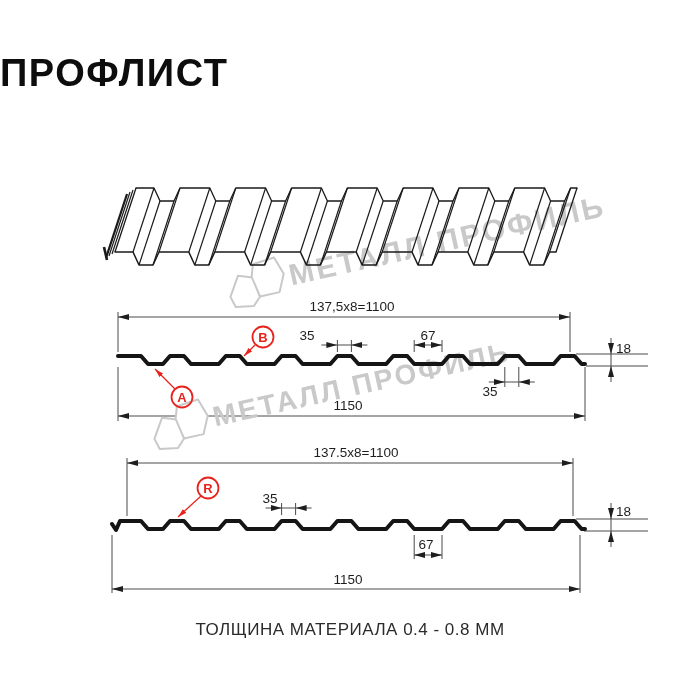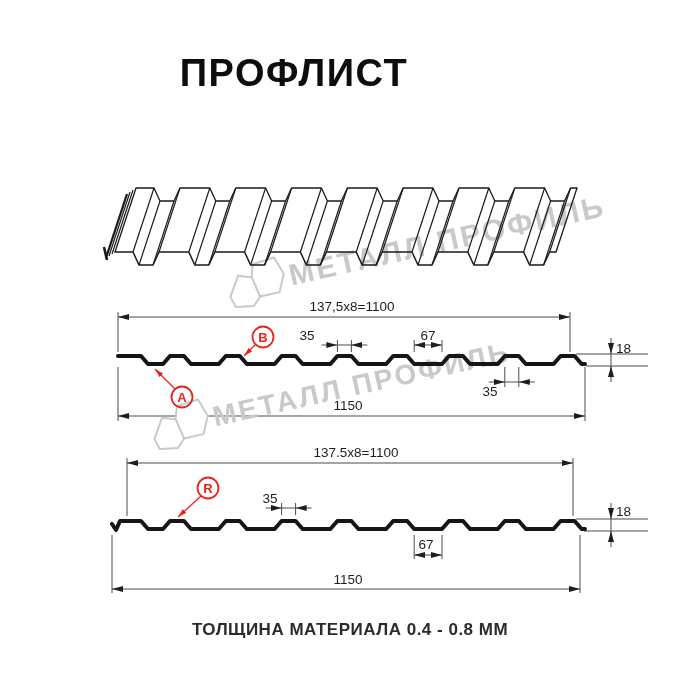--- a/index.html
+++ b/index.html
@@ -1,23 +1,23 @@
 <!DOCTYPE html>
 <html><head>
 <meta charset="utf-8">
 <style>
   html,body{margin:0;padding:0;background:#ffffff;}
   #page{position:relative;width:700px;height:700px;background:#ffffff;overflow:hidden;
         font-family:"Liberation Sans",sans-serif;}
-  .title{position:absolute;top:52px;left:0;width:588px;text-align:center;
+  .title{position:absolute;top:52px;left:0;width:588px;
          font-size:38px;font-weight:800;letter-spacing:1.5px;color:#0d0d0d;}
   .subtitle{position:absolute;top:100px;left:0;width:700px;text-align:center;
          font-size:17px;font-weight:700;letter-spacing:1.5px;color:#222;}
   .caption{position:absolute;top:620px;left:0;width:700px;text-align:center;
-         font-size:17px;font-weight:700;letter-spacing:.5px;color:#2b2b2b;}
+         font-size:17px;font-weight:400;letter-spacing:.5px;color:#2b2b2b;}
   svg{position:absolute;top:0;left:0;}
   svg text{font-family:"Liberation Sans",sans-serif;}
   .dimtxt{font-size:13.5px;fill:#1e1e1e;}
   .mktxt{font-size:13px;font-weight:bold;}
   .wmtxt{font-weight:bold;}
 </style>
 </head>
 <body>
 
 <div id="page">

